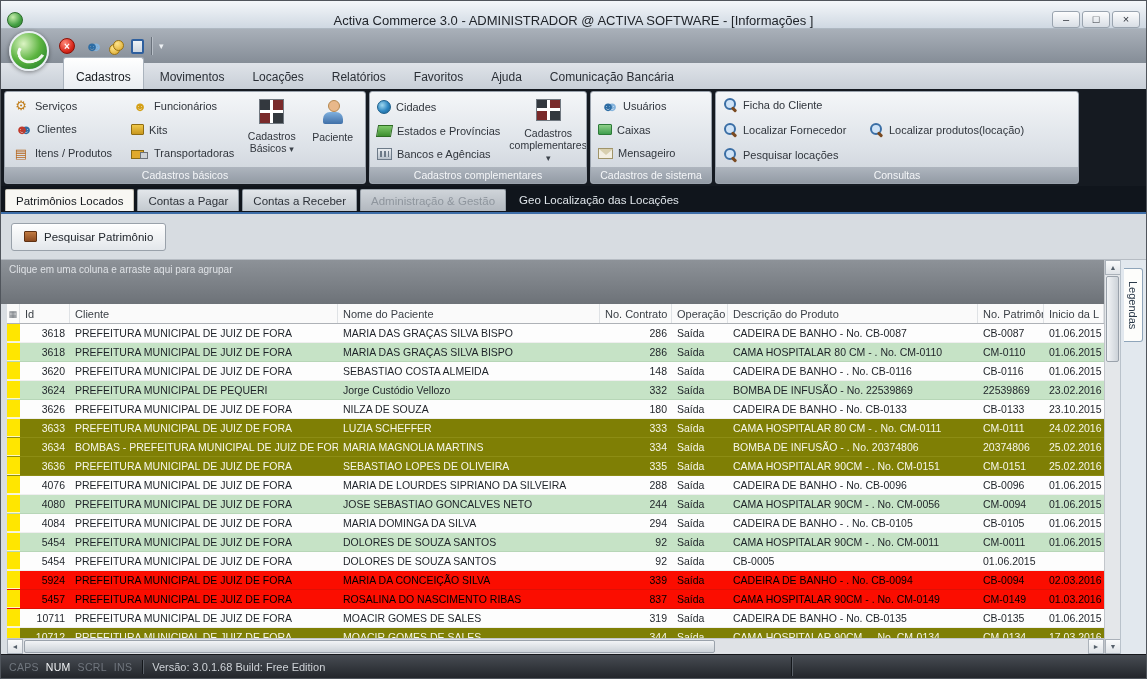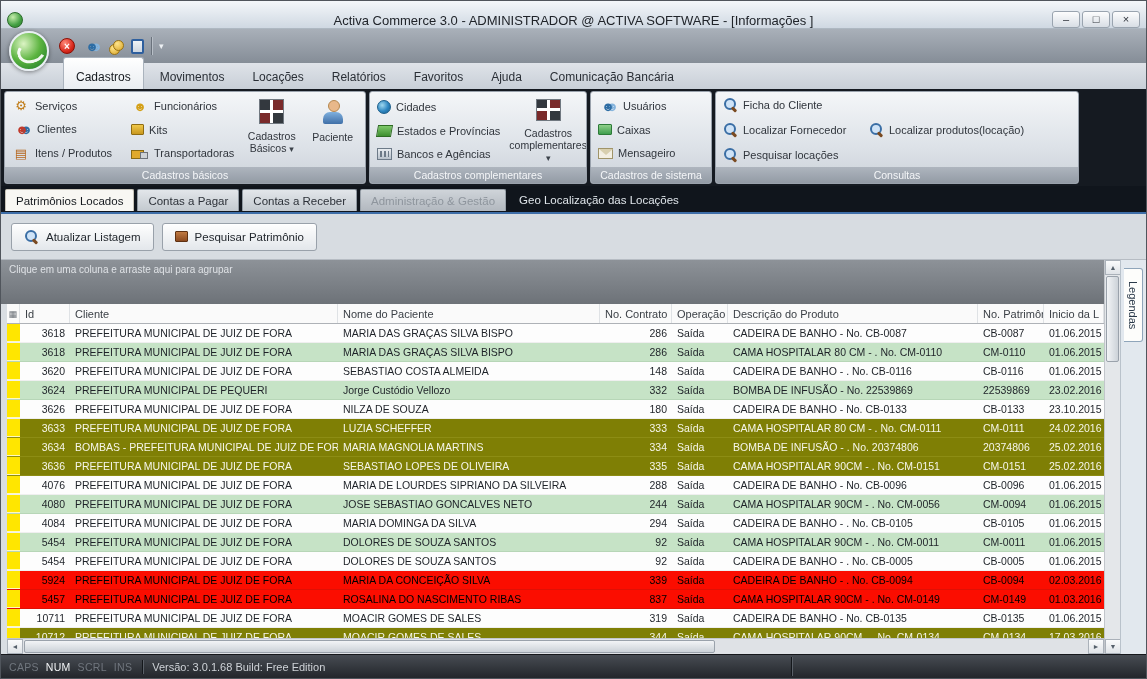--- a/index.html
+++ b/index.html
@@ -278,24 +278,20 @@
     <div class="dtab active">Patrimônios Locados</div>
     <div class="dtab normal">Contas a Pagar</div>
     <div class="dtab normal">Contas a Receber</div>
     <div class="dtab disabled">Administração &amp; Gestão</div>
     <div class="dtab flat">Geo Localização das Locações</div>
   </div>
   <div class="accent"></div>
 
   <div class="tool-row">
     <div class="tbtn">
-      <span class="i-mag"></span>
-      <span>Atualizar Listagem</span>
-    </div>
-    <div class="tbtn">
       <span class="i-box2"></span>
       <span>Pesquisar Patrimônio</span>
     </div>
   </div>
 
   <div class="grid-area">
     <div class="grid-main">
       <div class="group-panel">Clique em uma coluna e arraste aqui para agrupar</div>
       <div class="grid-view">
         <div class="g-header">
@@ -442,21 +438,20 @@
     <div class="cell">CM-0011</div>
     <div class="cell">01.06.2015</div>
   </div>
             <div class="g-row row-white">
     <div class="cell marker"></div>
     <div class="cell c-right">5454</div>
     <div class="cell">PREFEITURA MUNICIPAL DE JUIZ DE FORA</div>
     <div class="cell">DOLORES DE SOUZA SANTOS</div>
     <div class="cell c-right">92</div>
     <div class="cell">Saída</div>
-    <div class="cell">CADEIRA DE BANHO - . No. CB-0005</div>
     <div class="cell">CB-0005</div>
     <div class="cell">01.06.2015</div>
   </div>
             <div class="g-row row-red">
     <div class="cell marker"></div>
     <div class="cell c-right">5924</div>
     <div class="cell">PREFEITURA MUNICIPAL DE JUIZ DE FORA</div>
     <div class="cell">MARIA DA CONCEIÇÃO SILVA</div>
     <div class="cell c-right">339</div>
     <div class="cell">Saída</div>

